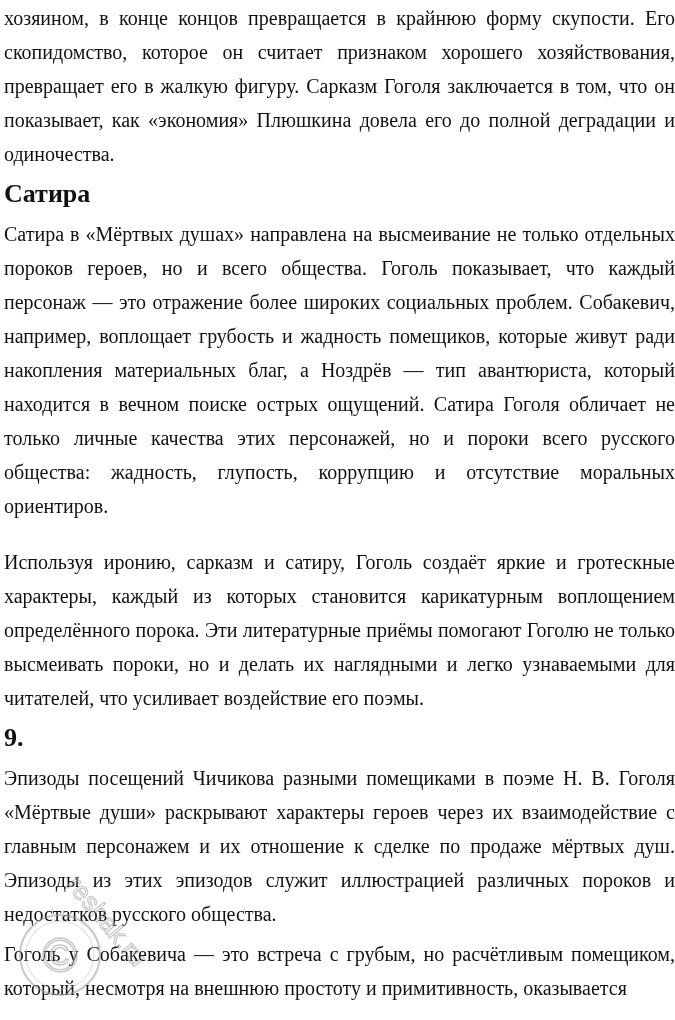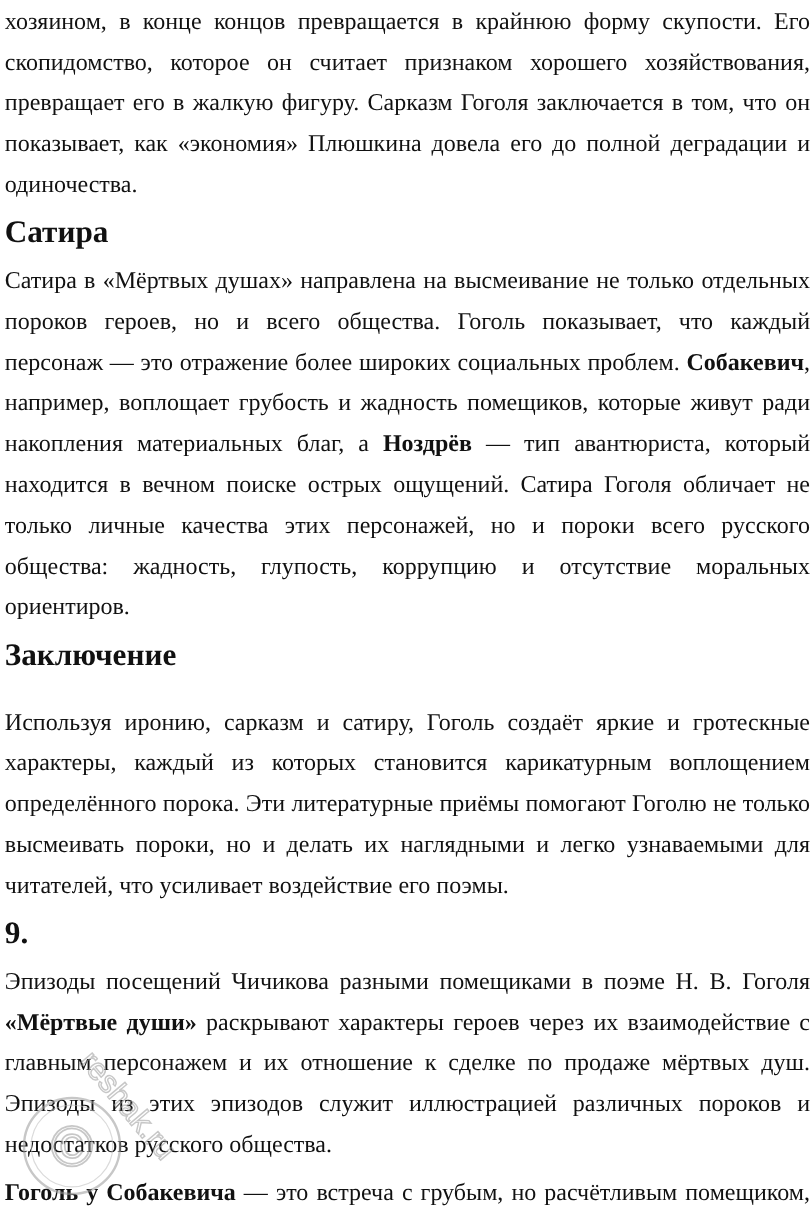--- a/index.html
+++ b/index.html
@@ -27,21 +27,21 @@
       line-height: 34px;
       text-align: justify;
       margin: 0;
     }
     .heading {
       font-size: 26px;
       font-weight: bold;
       line-height: 34px;
       margin: 0;
     }
-    b { font-weight: bold; }
+    b { font-weight: normal; }
     .watermark {
       position: absolute;
       left: 8px;
       top: 875px;
       width: 150px;
       height: 140px;
       pointer-events: none;
       opacity: 0.55;
     }
   </style>
@@ -49,21 +49,20 @@
 <body>
 
 <div class="page">
 
   <p class="p" style="margin-top:1px;">хозяином, в конце концов превращается в крайнюю форму скупости. Его скопидомство, которое он считает признаком хорошего хозяйствования, превращает его в жалкую фигуру. Сарказм Гоголя заключается в том, что он показывает, как «экономия» Плюшкина довела его до полной деградации и одиночества.</p>
 
   <p class="heading" style="margin-top:6px;">Сатира</p>
 
   <p class="p" style="margin-top:6px;"><span>Сатира в «Мёртвых душах» направлена на высмеивание не только отдельных пороков героев, но и всего общества. Гоголь показывает, что каждый персонаж — это отражение более широких социальных проблем. </span><b>Собакевич</b><span>, например, воплощает грубость и жадность помещиков, которые живут ради накопления материальных благ, а </span><b>Ноздрёв</b><span> — тип авантюриста, который находится в вечном поиске острых ощущений. Сатира Гоголя обличает не только личные качества этих персонажей, но и пороки всего русского общества: жадность, глупость, коррупцию и отсутствие моральных ориентиров.</span></p>
 
-  <p class="heading" style="margin-top:6px;">Заключение</p>
 
   <p class="p" style="margin-top:22px;">Используя иронию, сарказм и сатиру, Гоголь создаёт яркие и гротескные характеры, каждый из которых становится карикатурным воплощением определённого порока. Эти литературные приёмы помогают Гоголю не только высмеивать пороки, но и делать их наглядными и легко узнаваемыми для читателей, что усиливает воздействие его поэмы.</p>
 
   <p class="heading" style="margin-top:6px;">9.</p>
 
   <p class="p" style="margin-top:6px;"><span>Эпизоды посещений Чичикова разными помещиками в поэме Н. В. Гоголя </span><b>«Мёртвые души»</b><span> раскрывают характеры героев через их взаимодействие с главным персонажем и их отношение к сделке по продаже мёртвых душ. Эпизоды из этих эпизодов служит иллюстрацией различных пороков и недостатков русского общества.</span></p>
 
   <p class="p" style="margin-top:6px;"><b>Гоголь у Собакевича</b><span> — это встреча с грубым, но расчётливым помещиком, который, несмотря на внешнюю простоту и примитивность, оказывается</span></p>
 
 </div>

